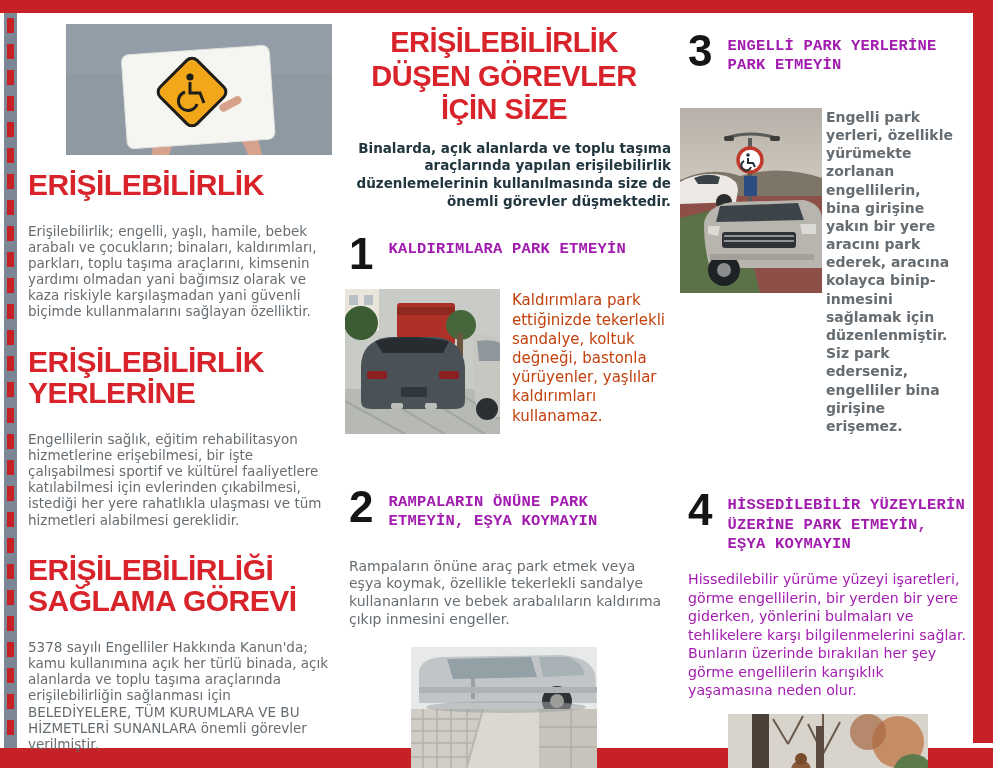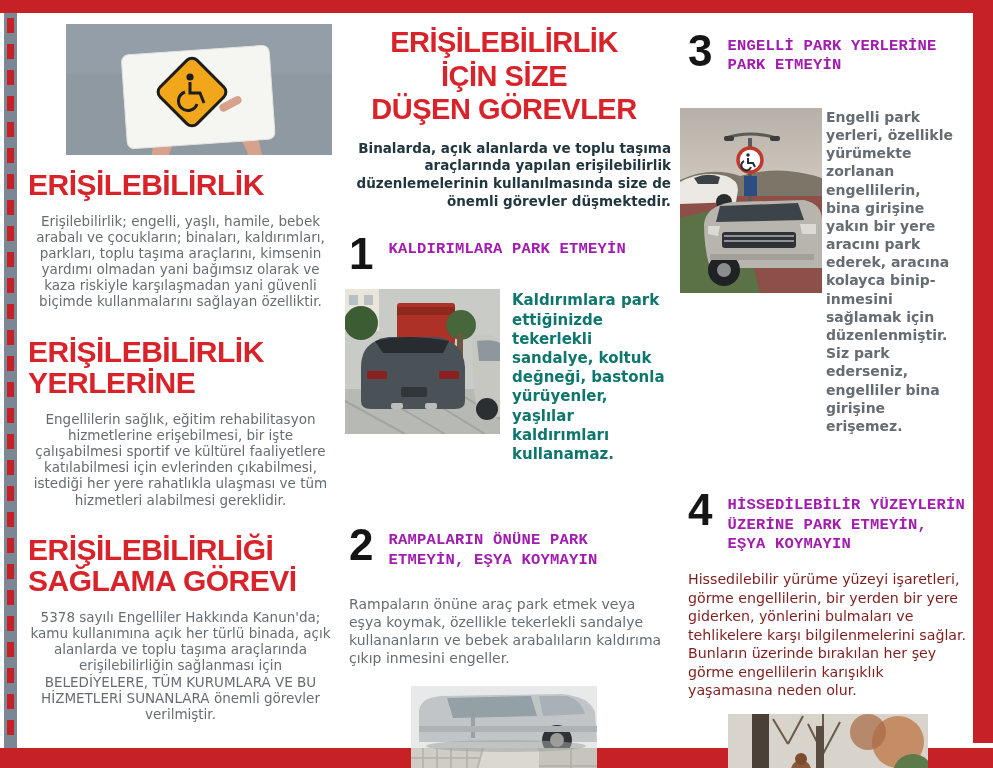--- a/index.html
+++ b/index.html
@@ -16,45 +16,45 @@
   .left-strip .dashes{position:absolute;left:3px;top:5px;width:7px;height:725px;
     background:repeating-linear-gradient(to bottom,#c52127 0 15px,transparent 15px 26px);}
   
   .red-h{font-family:"Liberation Sans",sans-serif;font-weight:bold;color:#d8232a;
     font-size:30px;line-height:1.05;letter-spacing:-0.5px;margin:0;}
   .body-p{font-size:13.5px;line-height:1.2;color:#666d72;margin:0;}
   
   .col-left{position:absolute;left:28px;top:24px;width:305px;}
   .tablet-photo{margin:0 0 14px 38px;width:266px;height:131px;display:block;}
   .col-left .red-h{margin-top:12px;}
-  .col-left .body-p{margin-top:12px;text-align:center;}
+  .col-left .body-p{margin-top:22px;}
   .gap-lg{margin-top:26px !important;}
   
   .col-mid{position:absolute;left:337px;top:26px;width:334px;}
   .mid-header{text-align:center;}
   .mid-title{font-family:"Liberation Sans",sans-serif;font-weight:bold;color:#d8232a;
     font-size:29px;line-height:1.16;letter-spacing:-0.5px;}
   .mid-sub{font-size:13.5px;font-weight:bold;color:#21363f;line-height:1.3;margin-top:13px;text-align:right;}
   .task-head{display:flex;gap:15px;align-items:flex-start;}
   .task-num{font-family:"Liberation Sans",sans-serif;font-size:44px;font-weight:bold;
     color:#151515;line-height:0.85;}
   .task-title{font-family:Liberation Mono, monospace;font-size:15.5px;font-weight:bold;
     color:#a21caf;line-height:1.25;letter-spacing:0.2px;margin-top:5px;}
   .task1{margin-top:25px;padding-left:12px;}
   .t1content{display:flex;gap:12px;margin-top:17px;margin-left:-4px;}
-  .t1text{width:162px;font-size:15px;line-height:1.28;color:#0f766e;margin-top:2px;font-weight:bold;}
+  .t1text{width:162px;font-size:15px;line-height:1.28;color:#c2410c;margin-top:2px;}
   .task2{margin-top:47px;padding-left:12px;}
   .t2body{margin-top:26px;font-size:14px;line-height:1.28;color:#666d72;}
   .photo2{display:block;margin:18px 0 0 62px;}
   
   .col-right{position:absolute;left:688px;top:32px;width:280px;}
   .t3content{display:flex;gap:4px;margin-top:32px;margin-left:-8px;font-weight:bold;}
   .t3text{width:132px;font-size:14px;line-height:1.3;color:#666d72;margin-top:0;}
   .task4{margin-top:42px;}
-  .t4body{margin-top:16px;font-size:14.2px;line-height:1.3;color:#7f1d1d;}
+  .t4body{margin-top:16px;font-size:14.2px;line-height:1.3;color:#a21caf;}
   .photo4{display:block;margin:13px 0 0 40px;}
   figure{margin:0;}
 </style>
 </head>
 <body>
 
 <div class="frame-top"></div>
 <div class="frame-right"></div>
 <div class="frame-bottom"></div>
 <div class="left-strip">
@@ -95,22 +95,22 @@
   <p class="body-p">Engellilerin sağlık, eğitim rehabilitasyon hizmetlerine erişebilmesi, bir işte çalışabilmesi sportif ve kültürel faaliyetlere katılabilmesi için evlerinden çıkabilmesi, istediği her yere rahatlıkla ulaşması ve tüm hizmetleri alabilmesi gereklidir.</p>
 
   <h2 class="red-h gap-lg">ERİŞİLEBİLİRLİĞİ SAĞLAMA GÖREVİ</h2>
   <p class="body-p">5378 sayılı Engelliler Hakkında Kanun'da; kamu kullanımına açık her türlü binada, açık alanlarda ve toplu taşıma araçlarında erişilebilirliğin sağlanması için BELEDİYELERE, TÜM KURUMLARA VE BU HİZMETLERİ SUNANLARA önemli görevler verilmiştir.</p>
 </section>
 
 <section class="col-mid">
   <header class="mid-header">
     <div class="mid-title">
       <div>ERİŞİLEBİLİRLİK</div>
+      <div>DÜŞEN GÖREVLER</div>
       <div>İÇİN SİZE</div>
-      <div>DÜŞEN GÖREVLER</div>
     </div>
     <p class="mid-sub">Binalarda, açık alanlarda ve toplu taşıma araçlarında yapılan erişilebilirlik düzenlemelerinin kullanılmasında size de önemli görevler düşmektedir.</p>
   </header>
 
   <div class="task1">
     <div class="task-head">
       <span class="task-num">1</span>
       <span class="task-title">KALDIRIMLARA PARK ETMEYİN</span>
     </div>
     <div class="t1content">

